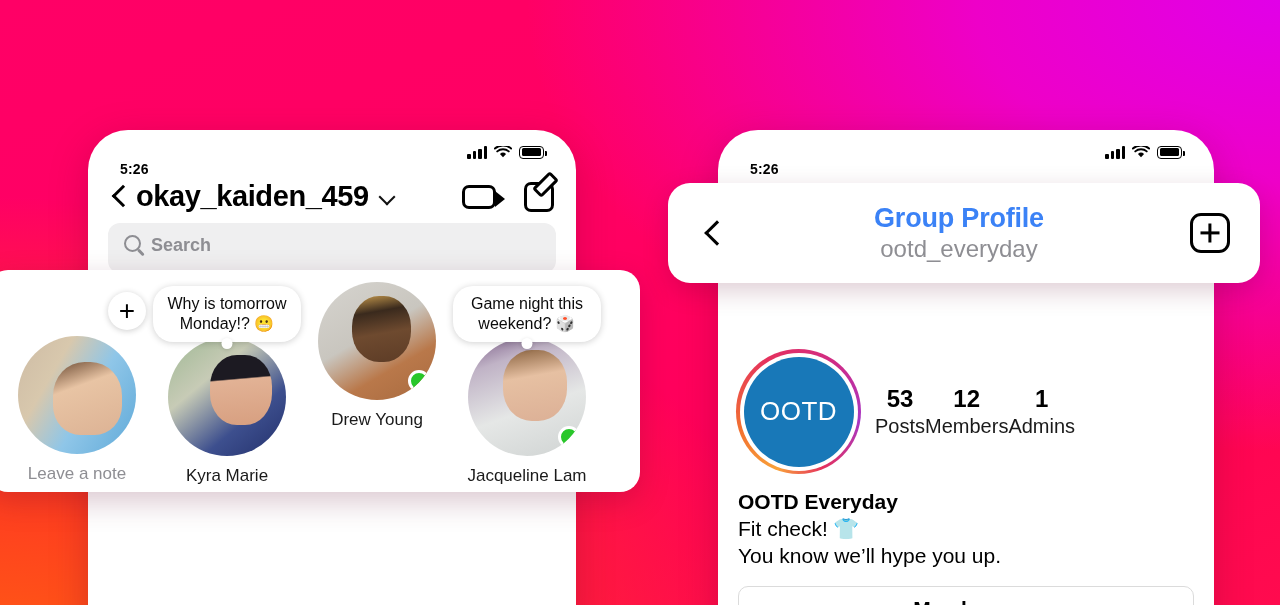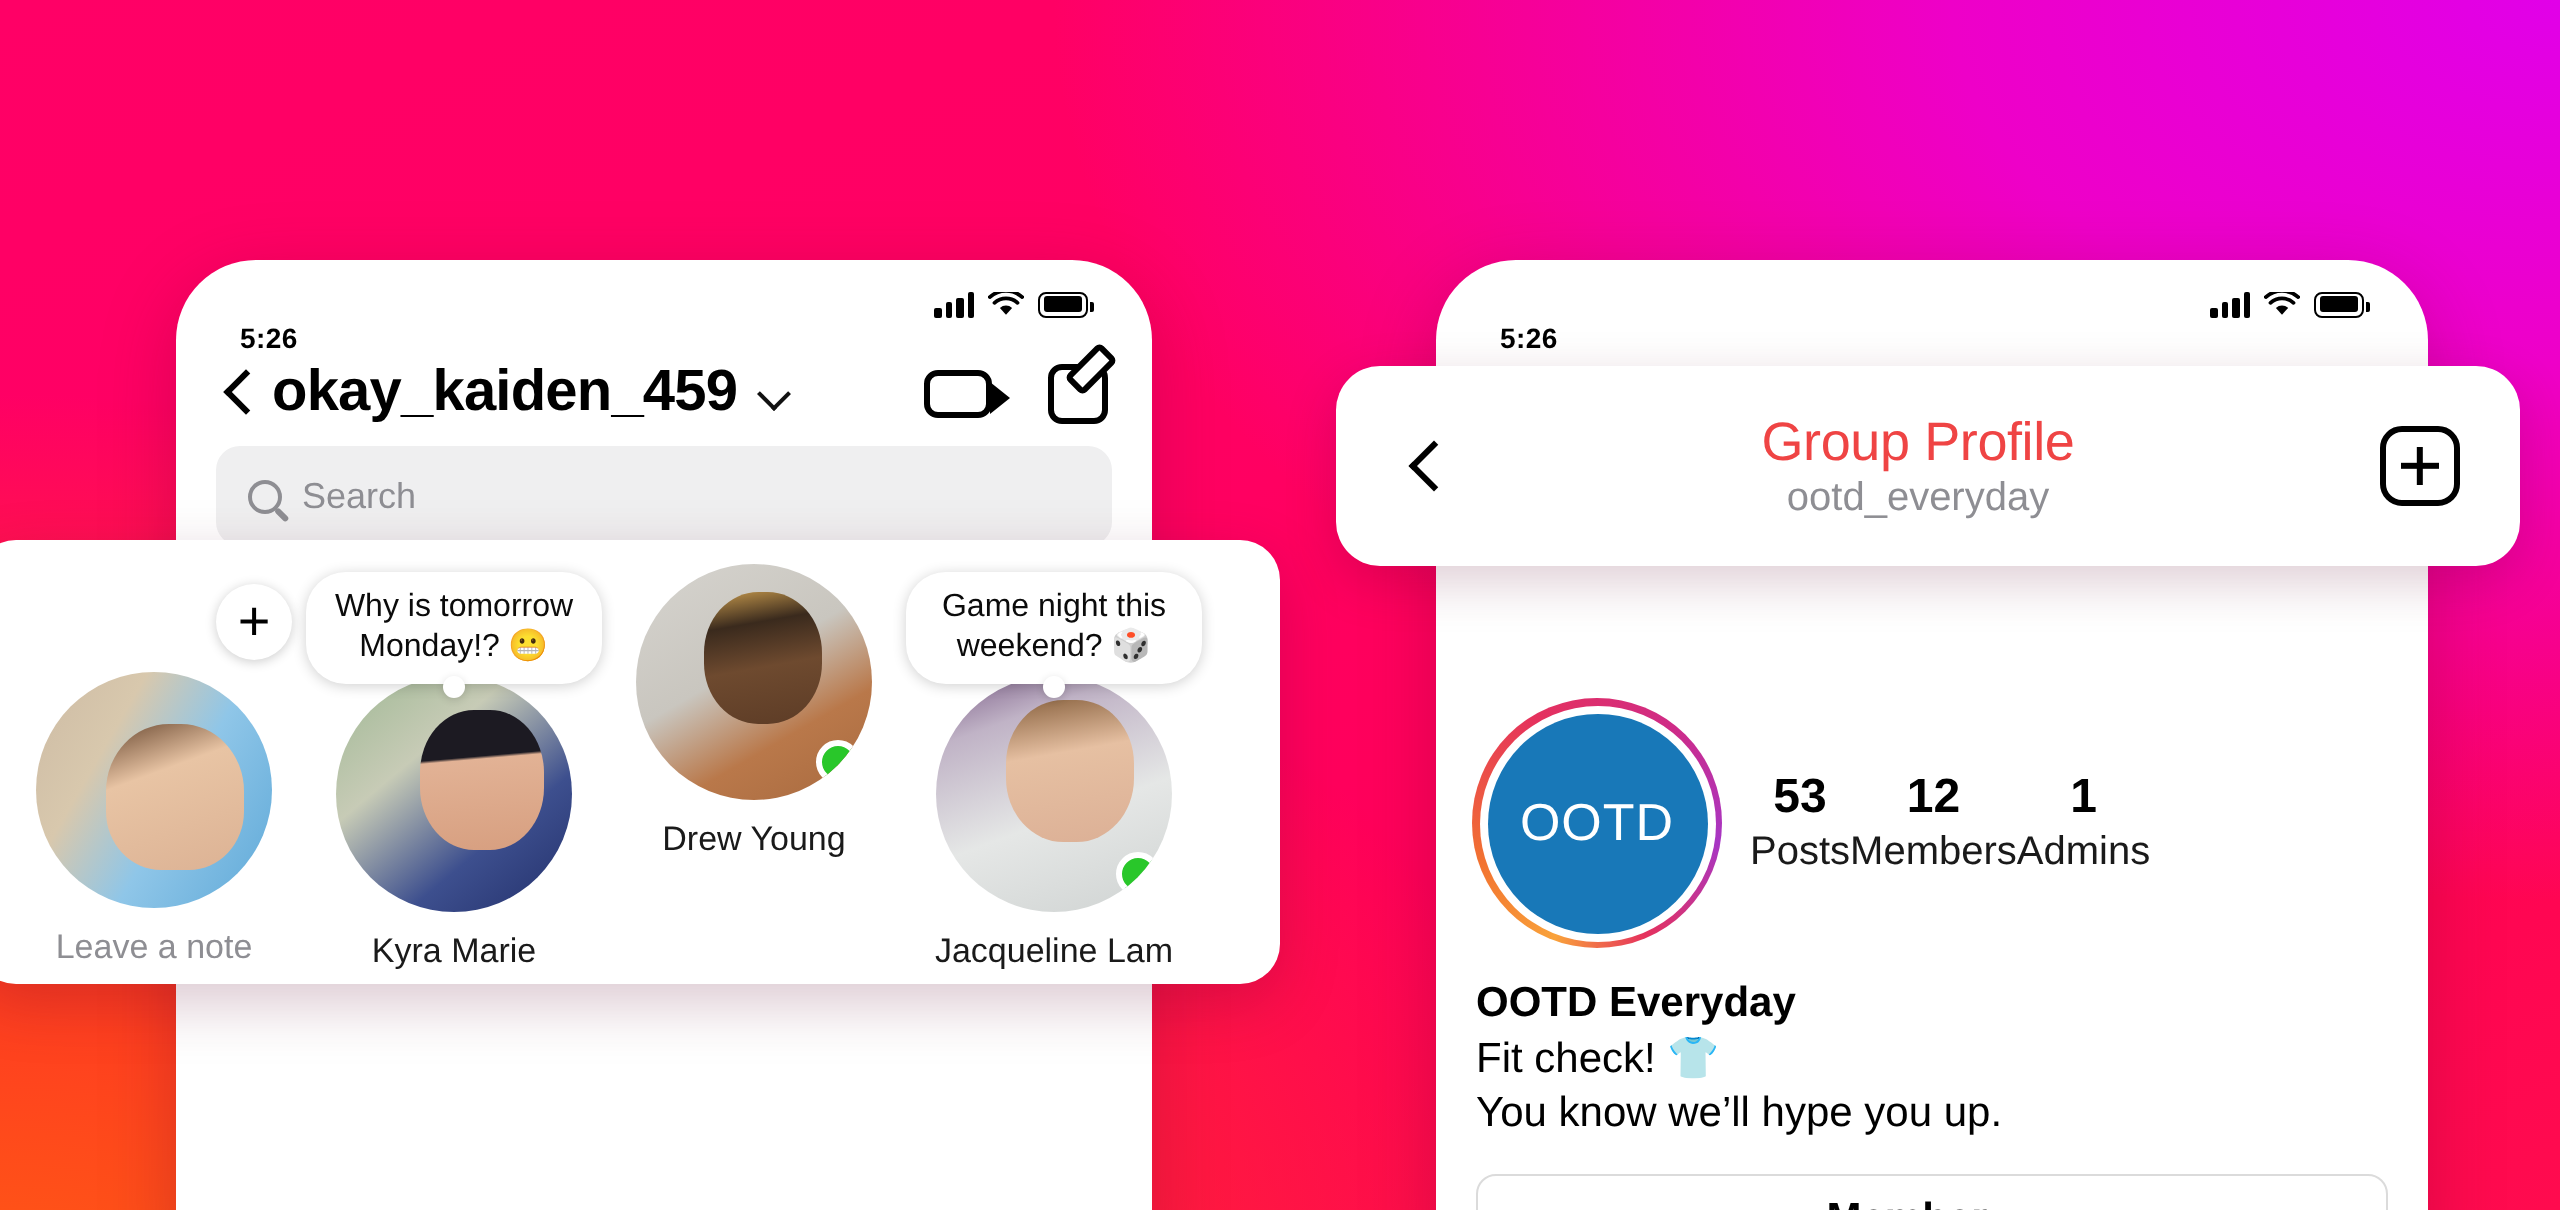--- a/index.html
+++ b/index.html
@@ -92,21 +92,21 @@
     position:relative; cursor:pointer;
   }
   .ico-compose::before{
     content:""; position:absolute; right:-7px; top:-7px;
     width:19px; height:7px; background:#fff;
     border:3.2px solid #000; border-radius:3px;
     transform:rotate(-45deg); transform-origin:center;
   }
   .searchbar{
     margin:0 20px; height:50px; background:#efeff0; border-radius:12px;
-    display:flex; align-items:center; padding:0 16px; gap:10px;
+    display:flex; padding:12px 16px; gap:10px;font-weight:bold;
   }
   .srch-glass{
     width:17px; height:17px; border:2.6px solid #8e8e93; border-radius:50%;
     position:relative; flex:0 0 auto;
   }
   .srch-glass::after{
     content:""; position:absolute; right:-6px; bottom:-4px;
     width:8px; height:2.6px; background:#8e8e93; border-radius:2px;
     transform:rotate(45deg);
   }
@@ -233,22 +233,22 @@
     display:flex; align-items:center; padding:0 30px;
   }
   .gp-back{ width:30px; height:30px; position:relative; cursor:pointer; flex:0 0 auto; }
   .gp-back::before{
     content:""; position:absolute; left:10px; top:6px;
     width:15px; height:15px;
     border-left:3.6px solid #000; border-bottom:3.6px solid #000;
     transform:rotate(45deg);
   }
   .gp-titles{ flex:1; text-align:center; }
-  .gp-t1{ font-size:27px; font-weight:400; color:#ef4444; letter-spacing:-.2px; }
-  .gp-t2{ font-size:20px; color:#8e8e93; margin-top:1px; }
+  .gp-t1{ font-size:27px; font-weight:700; color:#3b82f6; letter-spacing:-.2px; }
+  .gp-t2{ font-size:24px; color:#8e8e93; margin-top:1px; }
   .gp-add{
     width:40px; height:40px; border:3.2px solid #000; border-radius:11px;
     position:relative; cursor:pointer; flex:0 0 auto;
   }
   .gp-add::before,.gp-add::after{
     content:""; position:absolute; left:50%; top:50%; background:#000;
     transform:translate(-50%,-50%);
   }
   .gp-add::before{ width:19px; height:3.2px; }
   .gp-add::after{ width:3.2px; height:19px; }

